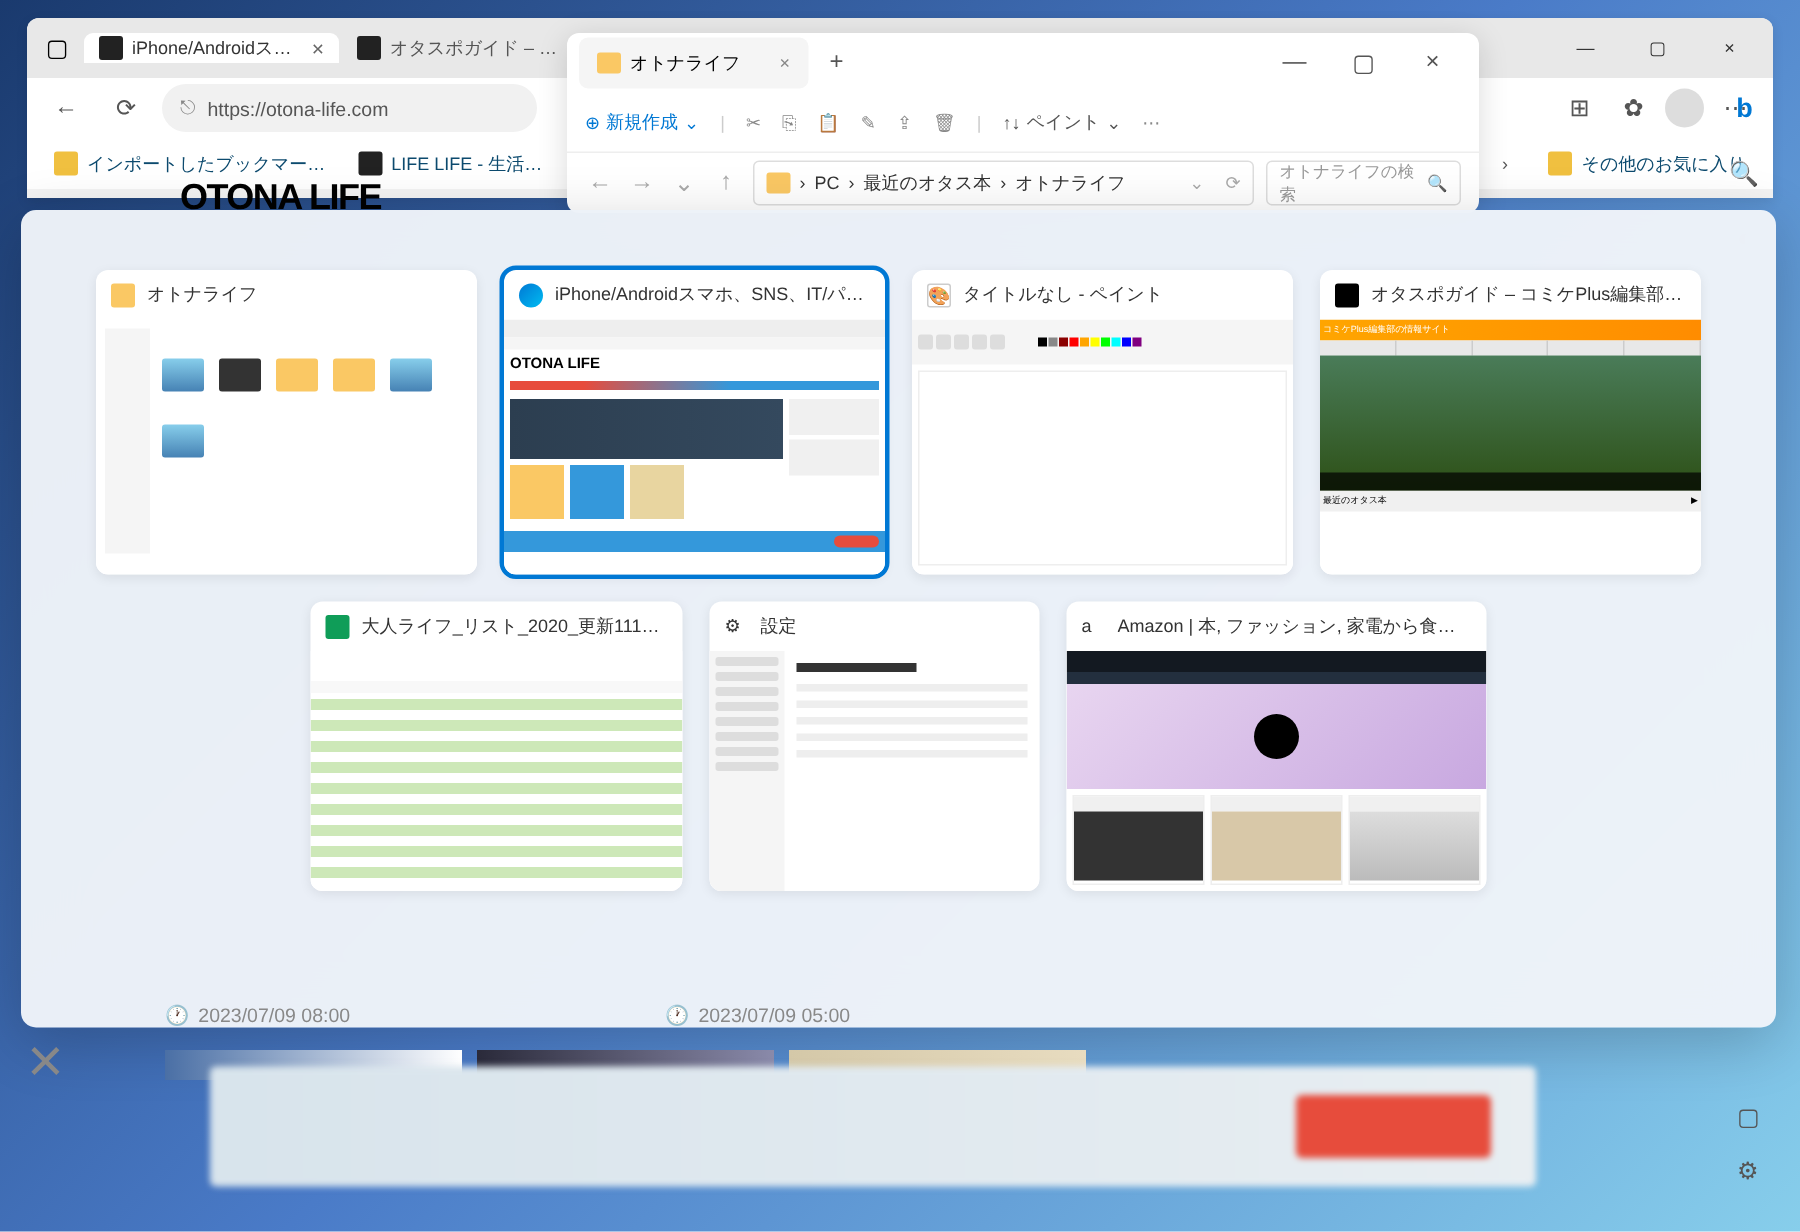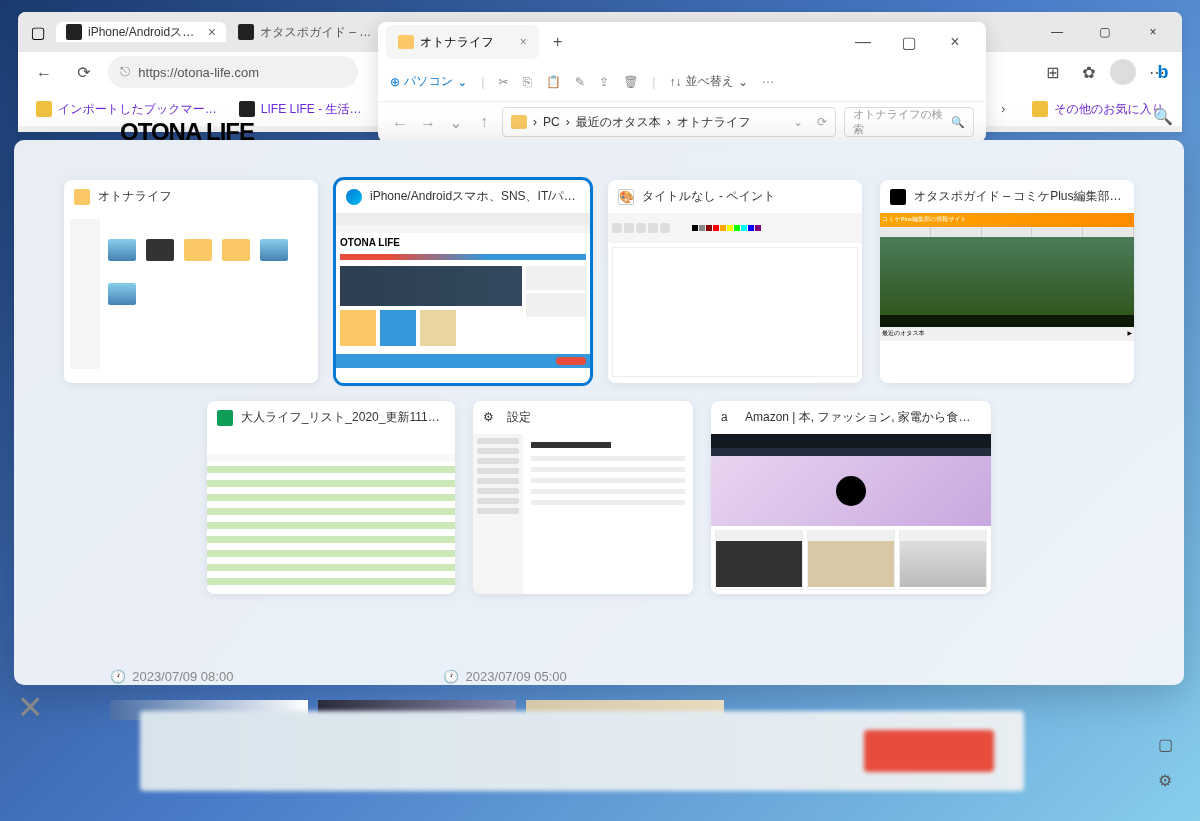--- a/index.html
+++ b/index.html
@@ -17,21 +17,21 @@
 .win-controls { margin-left: auto; display: flex; gap: 2px; }
 .win-btn { width: 46px; height: 30px; display: flex; align-items: center; justify-content: center; color: #333; font-size: 12px; }
 .browser-toolbar { display: flex; align-items: center; height: 40px; padding: 0 10px; background: #fff; gap: 8px; }
 .nav-btn { width: 32px; height: 32px; display: flex; align-items: center; justify-content: center; color: #555; border-radius: 4px; }
 .url-bar { flex: 1; height: 32px; background: #f1f1f1; border-radius: 16px; padding: 0 12px; display: flex; align-items: center; font-size: 13px; color: #555; max-width: 250px; }
 .url-lock { margin-right: 8px; color: #888; }
 .toolbar-icons { margin-left: auto; display: flex; gap: 6px; align-items: center; }
 .toolbar-icon { width: 30px; height: 30px; display: flex; align-items: center; justify-content: center; color: #555; }
 .avatar { width: 26px; height: 26px; background: #ddd; border-radius: 50%; }
 .bookmarks-bar { display: flex; align-items: center; height: 34px; padding: 0 10px; background: #fff; gap: 6px; font-size: 12px; }
-.bookmark { display: flex; align-items: center; gap: 6px; padding: 4px 8px; color: #6d28d9; }
+.bookmark { display: flex; align-items: center; gap: 6px; padding: 4px 8px; color: #0c4a6e; }
 .bm-icon { width: 16px; height: 16px; background: #f0c040; border-radius: 2px; }
 .bm-icon.dark { background: #222; }
 .otona-logo { position: absolute; top: 118px; left: 120px; font-size: 24px; font-weight: 900; color: #000; letter-spacing: -1px; }
 
 
 .explorer-window { position: absolute; top: 22px; left: 378px; width: 608px; height: 120px; background: #fff; border-radius: 8px; box-shadow: 0 4px 20px rgba(0,0,0,0.15); }
 .explorer-tabs { display: flex; align-items: center; height: 40px; padding: 0 8px; }
 .explorer-tab { display: flex; align-items: center; padding: 0 12px; height: 34px; font-size: 12px; gap: 6px; border-radius: 6px; background: #f5f5f5; }
 .folder-icon-sm { width: 16px; height: 14px; background: #fac864; border-radius: 2px; }
 .new-tab-btn { width: 30px; height: 30px; display: flex; align-items: center; justify-content: center; color: #555; margin-left: 4px; }
@@ -235,34 +235,34 @@
     <div class="new-tab-btn">+</div>
     <div class="explorer-controls">
       <div class="exp-btn">—</div>
       <div class="exp-btn">▢</div>
       <div class="exp-btn">×</div>
     </div>
   </div>
   <div class="explorer-toolbar">
     <div class="new-btn">
       <span>⊕</span>
-      <span>パソコン</span>
+      <span>新規作成</span>
       <span>⌄</span>
     </div>
     <span style="color:#ccc">|</span>
     <span class="tb-icon">✂</span>
     <span class="tb-icon">⎘</span>
     <span class="tb-icon">📋</span>
     <span class="tb-icon">✎</span>
     <span class="tb-icon">⇪</span>
     <span class="tb-icon">🗑</span>
     <span style="color:#ccc">|</span>
     <div style="display:flex;align-items:center;gap:4px">
       <span>↑↓</span>
-      <span>並べ替え</span>
+      <span>ペイント</span>
       <span>⌄</span>
     </div>
     <span class="tb-icon">⋯</span>
   </div>
   <div class="explorer-nav">
     <span class="nav-arrow">←</span>
     <span class="nav-arrow">→</span>
     <span class="nav-arrow">⌄</span>
     <span class="nav-arrow">↑</span>
     <div class="breadcrumb">

